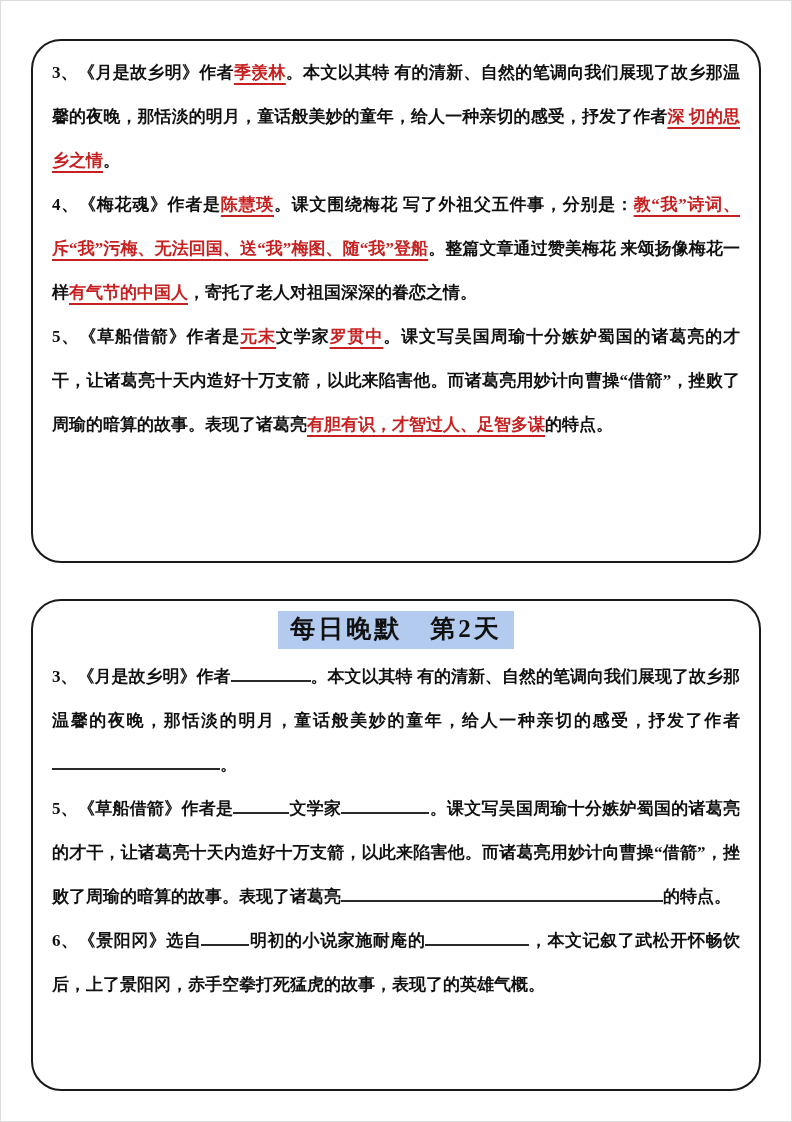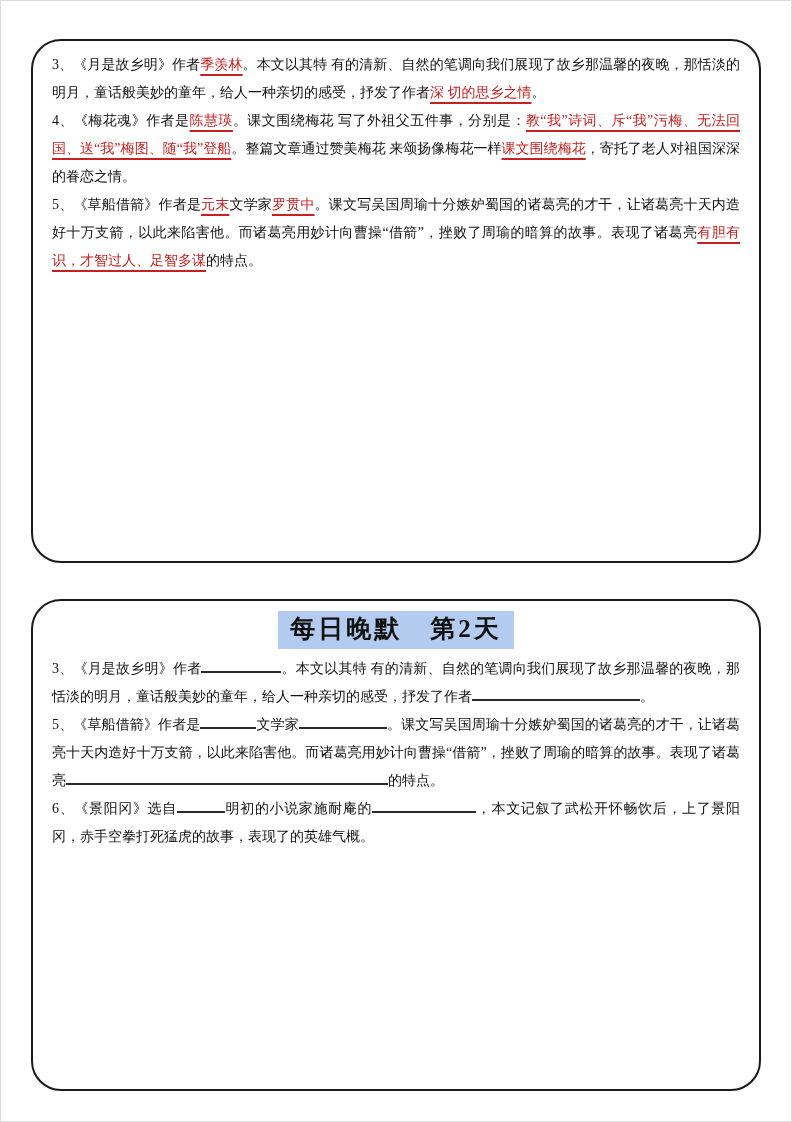--- a/index.html
+++ b/index.html
@@ -29,24 +29,24 @@
   .title-highlight {
     display:inline-block;
     font-size:25px;
     font-weight:700;
     color:#111111;
     letter-spacing:3px;
     padding:2px 12px 3px 12px;
     line-height:1.3;
   }
   .para {
-    font-size:14px;
-    font-weight:400;
+    font-size:17px;
+    font-weight:700;
     color:#111111;
-    line-height:28px;
+    line-height:44px;
     text-align:justify;
     text-justify:inter-character;
   }
   .seg { white-space:pre-wrap; }
   .seg.answer {
     color:var(--answer-color,#c62020);
     text-decoration:underline;
     text-decoration-thickness:2px;
     text-underline-offset:5px;
   }
@@ -57,21 +57,21 @@
   }
 </style>
 </head>
 <body>
 
 <div class="page">
 
   <section class="box morning">
     <div class="box-body">
         <p class="para"><span class="seg">3、《月是故乡明》作者</span><span class="seg answer">季羡林</span><span class="seg">。本文以其特 有的清新、自然的笔调向我们展现了故乡那温馨的夜晚，那恬淡的明月，童话般美妙的童年，给人一种亲切的感受，抒发了作者</span><span class="seg answer">深 切的思乡之情</span><span class="seg">。</span></p>
-        <p class="para"><span class="seg">4、《梅花魂》作者是</span><span class="seg answer">陈慧瑛</span><span class="seg">。课文围绕梅花 写了外祖父五件事，分别是：</span><span class="seg answer">教“我”诗词、斥“我”污梅、无法回国、送“我”梅图、随“我”登船</span><span class="seg">。整篇文章通过赞美梅花 来颂扬像梅花一样</span><span class="seg answer">课文围绕梅花</span><span class="seg">，寄托了老人对祖国深深的眷恋之情。</span></p>
+        <p class="para"><span class="seg">4、《梅花魂》作者是</span><span class="seg answer">陈慧瑛</span><span class="seg">。课文围绕梅花 写了外祖父五件事，分别是：</span><span class="seg answer">教“我”诗词、斥“我”污梅、无法回国、送“我”梅图、随“我”登船</span><span class="seg">。整篇文章通过赞美梅花 来颂扬像梅花一样</span><span class="seg answer">有气节的中国人</span><span class="seg">，寄托了老人对祖国深深的眷恋之情。</span></p>
         <p class="para"><span class="seg">5、《草船借箭》作者是</span><span class="seg answer">元末</span><span class="seg">文学家</span><span class="seg answer">罗贯中</span><span class="seg">。课文写吴国周瑜十分嫉妒蜀国的诸葛亮的才干，让诸葛亮十天内造好十万支箭，以此来陷害他。而诸葛亮用妙计向曹操“借箭”，挫败了周瑜的暗算的故事。表现了诸葛亮</span><span class="seg answer">有胆有识，才智过人、足智多谋</span><span class="seg">的特点。</span></p>
       </div>
   </section>
 
   <section class="box evening">
     <div class="box-title">
       <span class="title-highlight" style="background: rgb(179, 203, 238);">每日晚默　第2天</span>
     </div>
     <div class="box-body">
         <p class="para"><span class="seg">3、《月是故乡明》作者</span><span class="seg blank" style="width: 80px;"></span><span class="seg">。本文以其特 有的清新、自然的笔调向我们展现了故乡那温馨的夜晚，那恬淡的明月，童话般美妙的童年，给人一种亲切的感受，抒发了作者</span><span class="seg blank" style="width: 168px;"></span><span class="seg">。</span></p>

